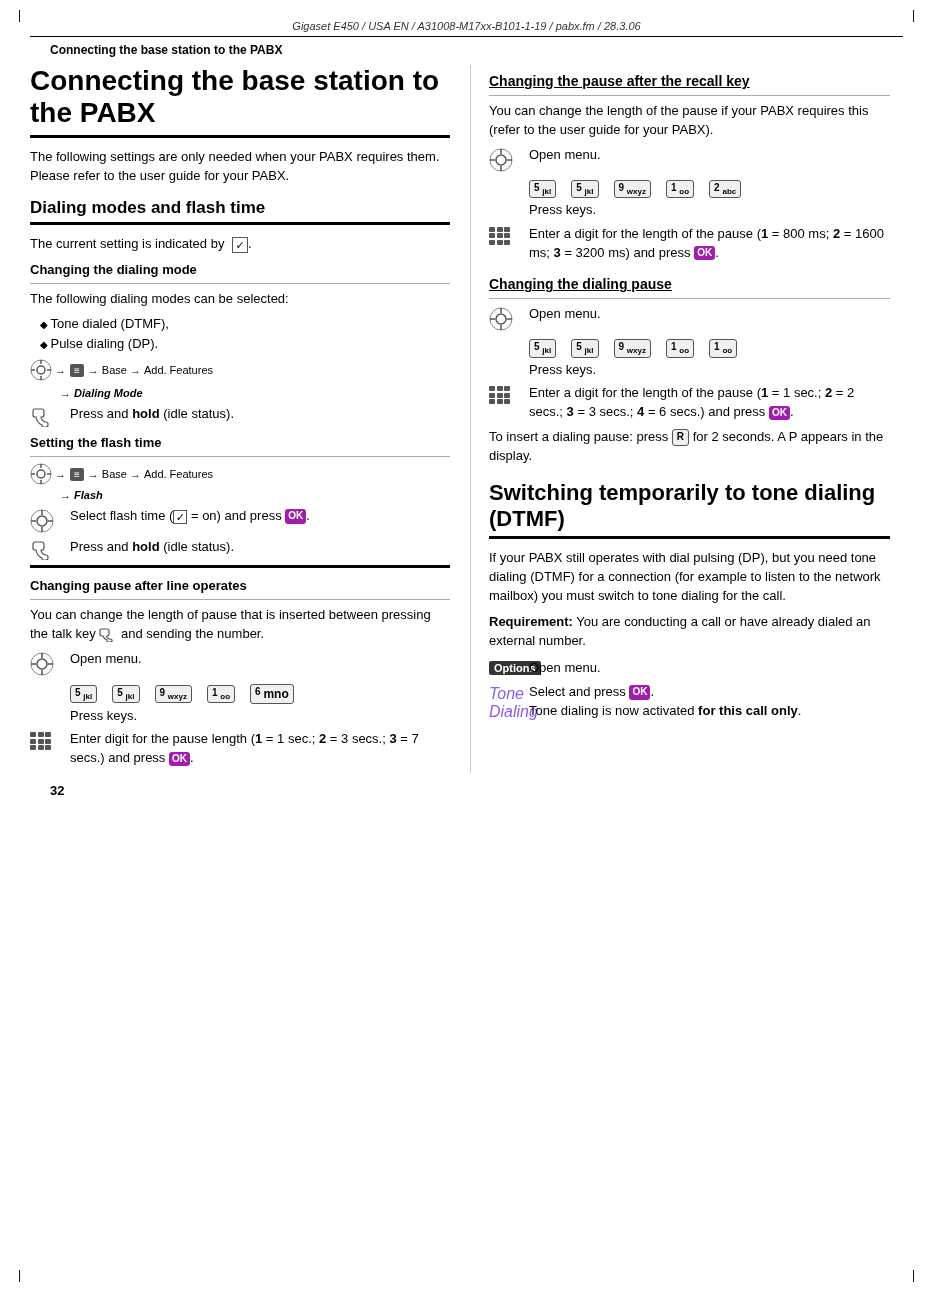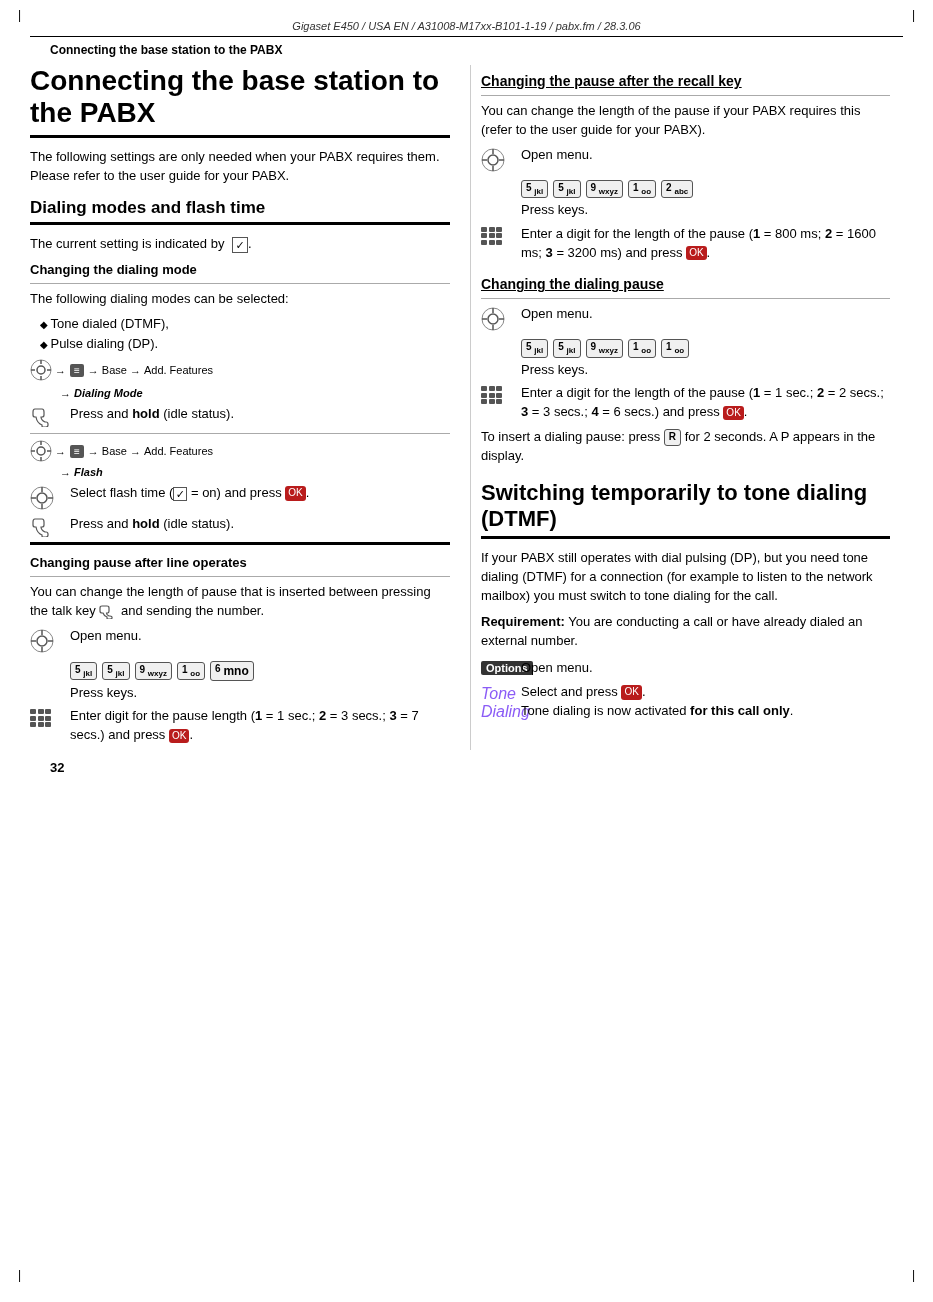--- a/index.html
+++ b/index.html
@@ -49,21 +49,21 @@
       gap: 0;
       margin: 0 30px;
       padding-top: 8px;
     }
     .left-col {
       width: 440px;
       padding-right: 20px;
     }
     .right-col {
       width: 420px;
-      padding-left: 10px;
+      padding-left: 18px;
       border-left: 1px solid #ccc;
     }
 
     
     .main-heading {
       font-size: 28px;
       font-weight: bold;
       line-height: 1.15;
       margin-bottom: 6px;
     }
@@ -115,26 +115,26 @@
       padding: 0px 4px;
       font-size: 10px;
       font-weight: bold;
       background: #f0f0f0;
       line-height: 1.4;
       vertical-align: middle;
       min-width: 20px;
       text-align: center;
     }
     .key-ok {
-      background: #b91c1c;
+      background: #a21caf;
       color: #fff;
       border-radius: 3px;
       padding: 0px 3px;
       font-size: 10px;
-      font-weight: normal;
+      font-weight: bold;
       vertical-align: middle;
       display: inline-block;
     }
     .key-options {
       background: #333;
       color: #fff;
       border-radius: 2px;
       padding: 1px 5px;
       font-size: 11px;
       font-weight: bold;
@@ -200,21 +200,21 @@
       height: 14px;
       text-align: center;
       line-height: 13px;
       font-size: 11px;
       vertical-align: middle;
     }
 
     .keys-row {
       display: flex;
       align-items: center;
-      gap: 5px;
+      gap: 15px;
       margin: 3px 0;
     }
   </style>
 </head>
 <body>
 
 <div class="page">
 
   <span class="corner-mark corner-tl">|</span>
   <span class="corner-mark corner-tr">|</span>
@@ -274,20 +274,21 @@
         <div class="icon-cell">
           <svg width="24" height="20">
             <path d="M5,2 Q3,2 3,5 L3,8 Q3,10 5,10 L6,10 Q7,16 12,18 L12,19 Q12,20 13,20 L16,20 Q18,20 18,18 L18,17 Q18,15 16,15 L15,15 Q11,13 11,10 L12,10 Q14,10 14,8 L14,5 Q14,2 12,2 Z" fill="none" stroke="#555" stroke-width="1.2" transform="rotate(0)"></path>
           </svg>
         </div>
         <div class="text-cell">
           Press and <strong>hold</strong> (idle status).
         </div>
       </div>
 
+      <h3 class="sub-sub-heading">Setting the flash time</h3>
       <hr class="section-divider-thin">
 
       <div style="font-size:11px; margin-bottom:4px; display:flex; align-items:center; gap:3px;">
         <svg width="22" height="22">
           <circle cx="11" cy="11" r="10" fill="none" stroke="#888" stroke-width="1"></circle>
           <circle cx="11" cy="11" r="4" fill="none" stroke="#555" stroke-width="1.5"></circle>
           <line x1="11" y1="1" x2="11" y2="5" stroke="#555" stroke-width="1.5"></line>
           <line x1="11" y1="17" x2="11" y2="21" stroke="#555" stroke-width="1.5"></line>
           <line x1="1" y1="11" x2="5" y2="11" stroke="#555" stroke-width="1.5"></line>
           <line x1="17" y1="11" x2="21" y2="11" stroke="#555" stroke-width="1.5"></line>

